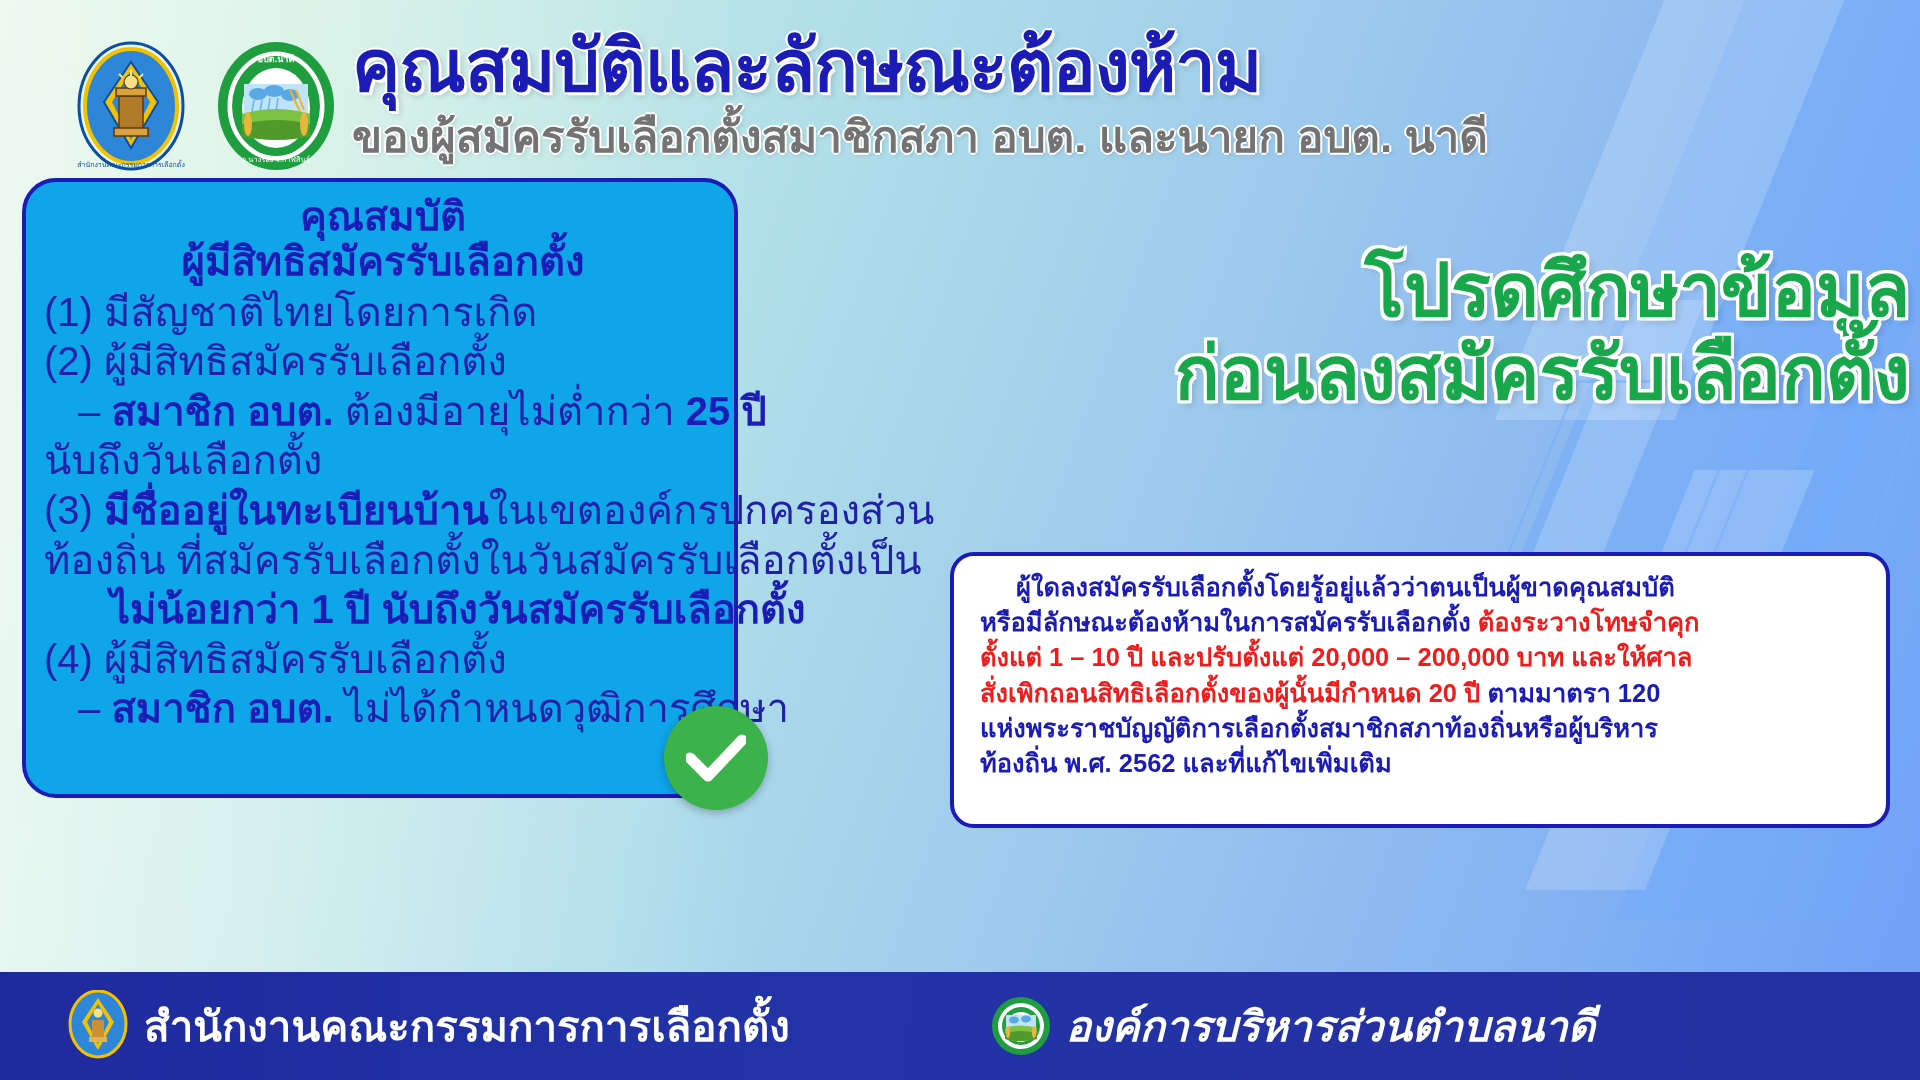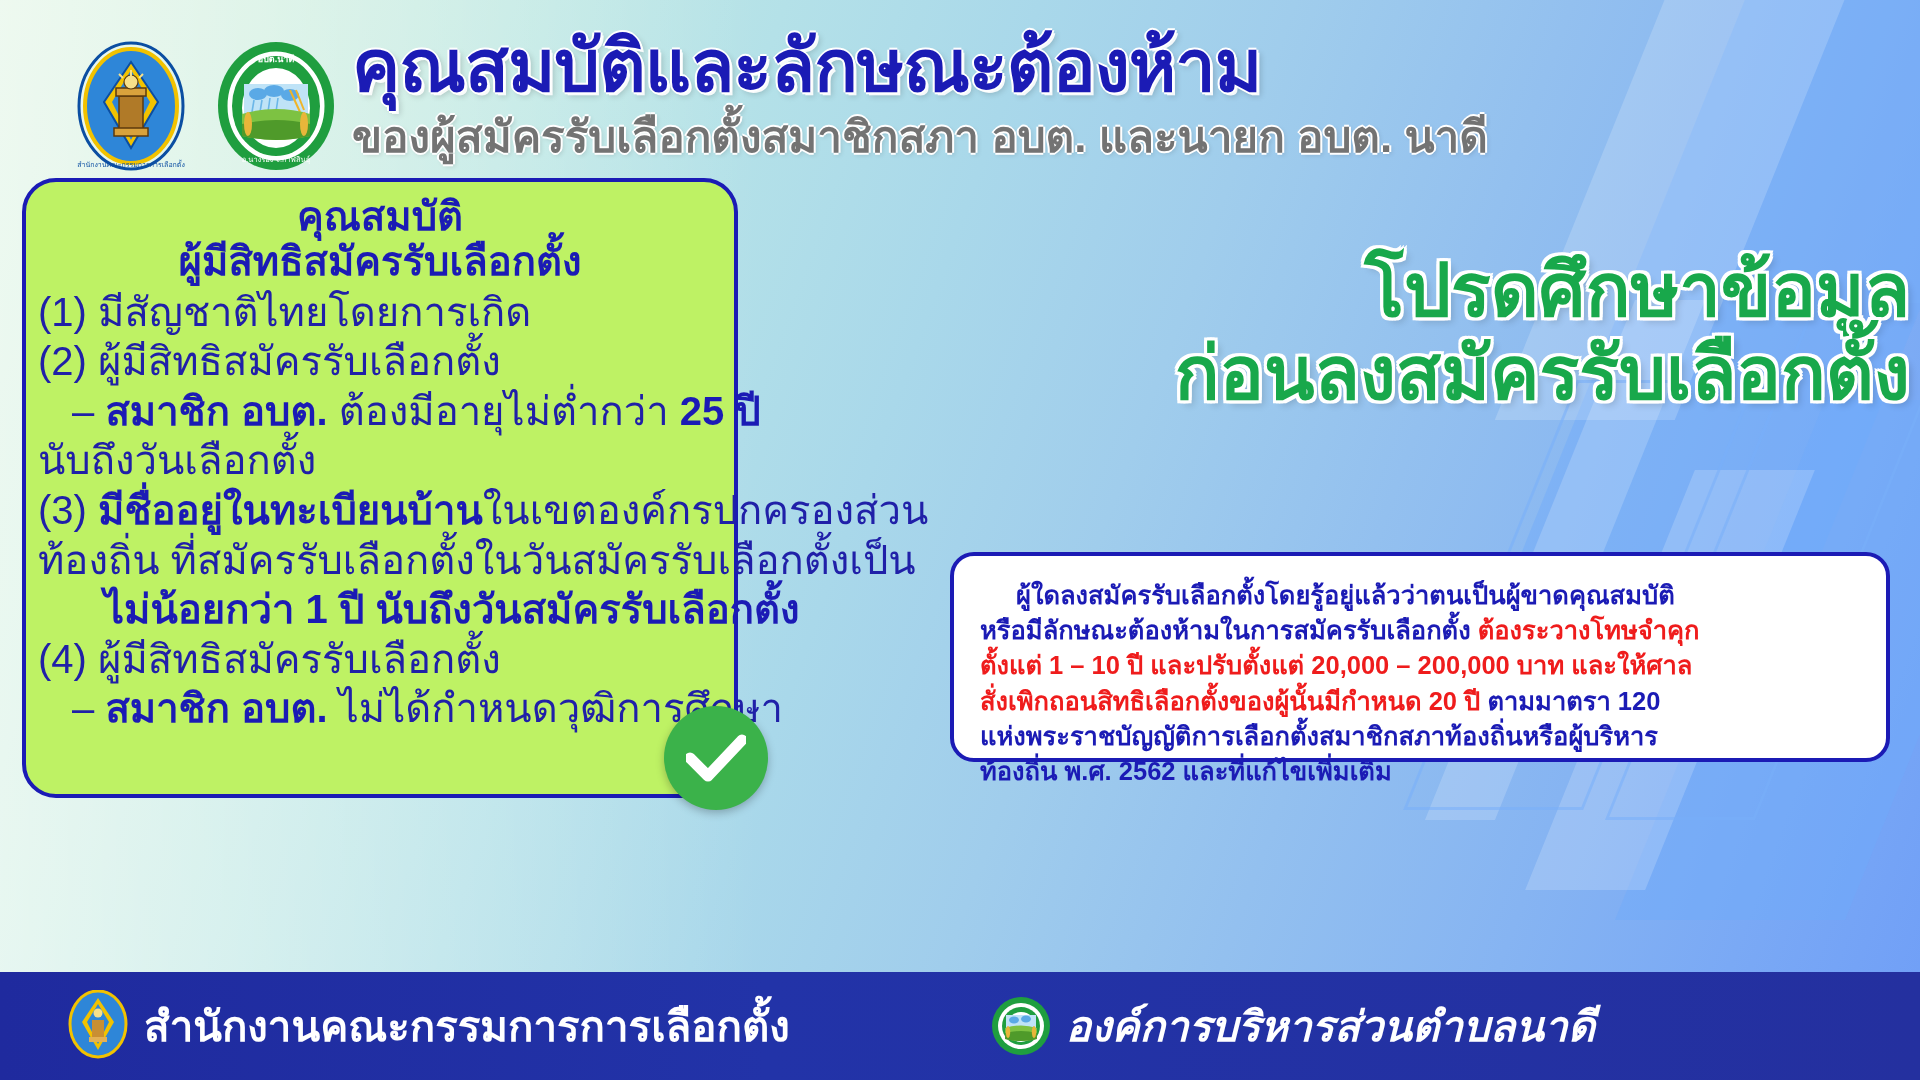--- a/index.html
+++ b/index.html
@@ -73,23 +73,24 @@
     text-shadow:
       2px 0 0 #fff, -2px 0 0 #fff, 0 2px 0 #fff, 0 -2px 0 #fff,
       2px 2px 5px rgba(0,0,0,.15);
     white-space:nowrap;
   }
 
   
   .left-card {
     position:absolute; left:22px; top:178px;
     width:716px; height:620px;
-    background:#bef264;
+    background:#0ea5e9;
     border:4px solid #1b1bb5;
     border-radius:34px;
+    padding-left:6px;
   }
   .card-title {
     text-align:center; color:#1b1bb5; font-weight:bold;
     font-size:40px; line-height:1.12; padding-top:12px;
   }
   .card-body { padding:4px 10px 0 12px; color:#1b1bb5; }
   .ln {
     font-size:40px; line-height:1.24; color:#2020a8;
     white-space:nowrap;
   }
@@ -106,25 +107,25 @@
     text-shadow:
       3px 0 0 #fff, -3px 0 0 #fff, 0 3px 0 #fff, 0 -3px 0 #fff,
       3px 3px 0 #fff, -3px 3px 0 #fff, 3px -3px 0 #fff, -3px -3px 0 #fff,
       5px 5px 7px rgba(0,0,0,.15);
     white-space:nowrap;
   }
 
   
   .warn-card {
     position:absolute; left:950px; top:552px;
-    width:940px; height:210px;
+    width:940px; height:276px;
     background:#ffffff;
     border:4px solid #1b1bb5;
     border-radius:24px;
-    padding:22px 26px 0 26px;
+    padding:14px 26px 0 26px;
   }
   .wln {
     font-size:25.5px; font-weight:bold; line-height:1.38;
     color:#1b1bb5; white-space:nowrap;
   }
   .wln.ind { text-indent:36px; }
   .red { color:#ef1c1c; }
 
   
   .check {

